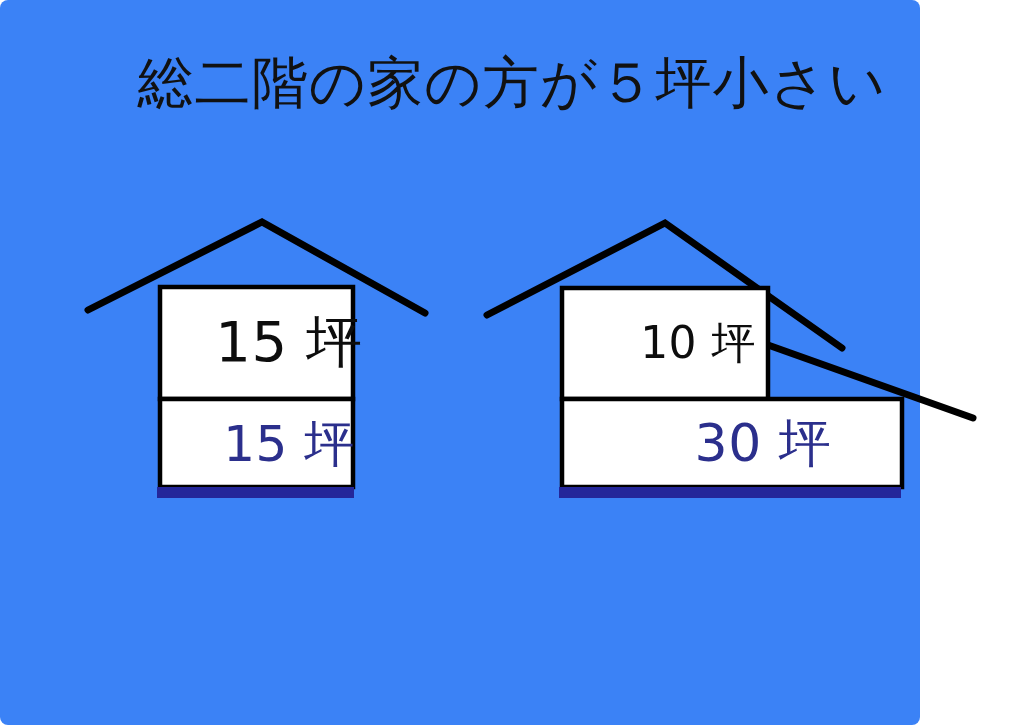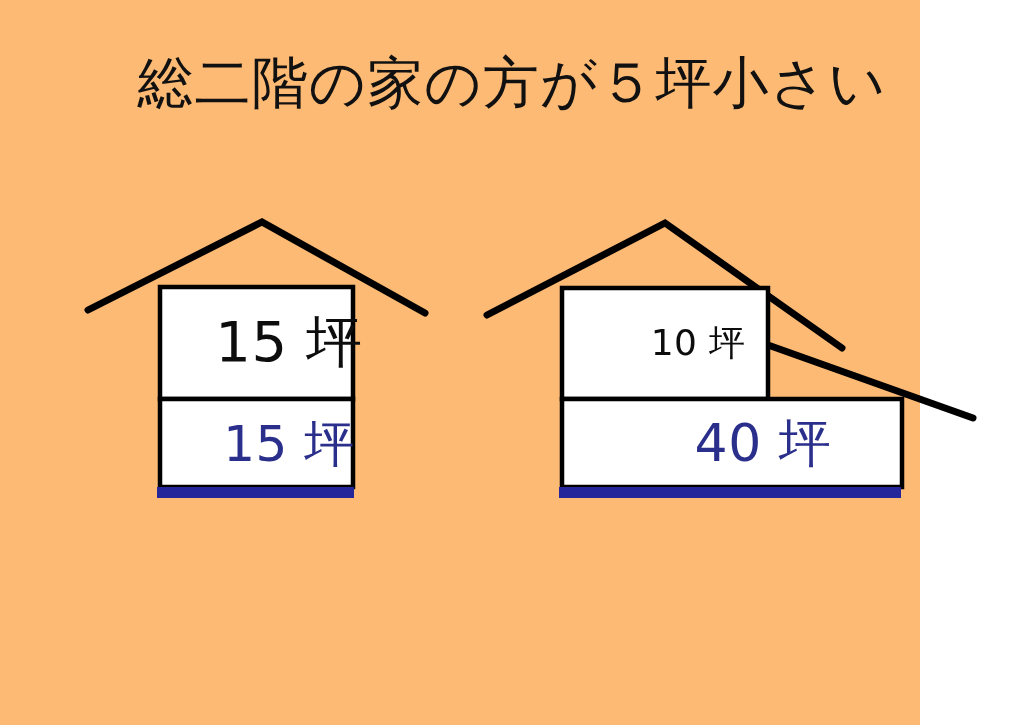--- a/index.html
+++ b/index.html
@@ -12,21 +12,22 @@
     width: 1024px;
     height: 725px;
     overflow: hidden;
     font-family: "Liberation Sans", "DejaVu Sans", sans-serif;
     color: #000000;
   }
   #page {
     position: relative;
     width: 920px;
     height: 725px;
-    background: #fdba74;
+    background: #3b82f6;
+    border-radius: 8px;
   }
   #title {
     position: absolute;
     left: 0;
     top: 52px;
     width: 1024px;
     text-align: center;
     font-size: 56px;
     line-height: 1.12;
     letter-spacing: 0.02em;
@@ -67,21 +68,21 @@
     width: 190px;
     height: 86px;
     font-size: 50px;
     color: #2b2f8c;
   }
   .label-upper-right {
     left: 564px;
     top: 291px;
     width: 204px;
     height: 105px;
-    font-size: 36px;
+    font-size: 44px;
     color: #0d0d0d;
   }
   .label-lower-right {
     left: 562px;
     top: 401px;
     width: 338px;
     height: 86px;
     font-size: 52px;
     color: #2b2f8c;
   }
@@ -119,15 +120,15 @@
       <rect x="559" y="487" width="342" height="11" fill="#24269a" stroke="none"></rect>
     </g>
   </svg>
 
   <div class="floor-label label-upper-left">15 坪</div>
 
   <div class="floor-label label-lower-left">15 坪</div>
 
   <div class="floor-label label-upper-right">10 坪</div>
 
-  <div class="floor-label label-lower-right">40 坪</div>
+  <div class="floor-label label-lower-right">30 坪</div>
 
 </div>
 
 </body></html>

